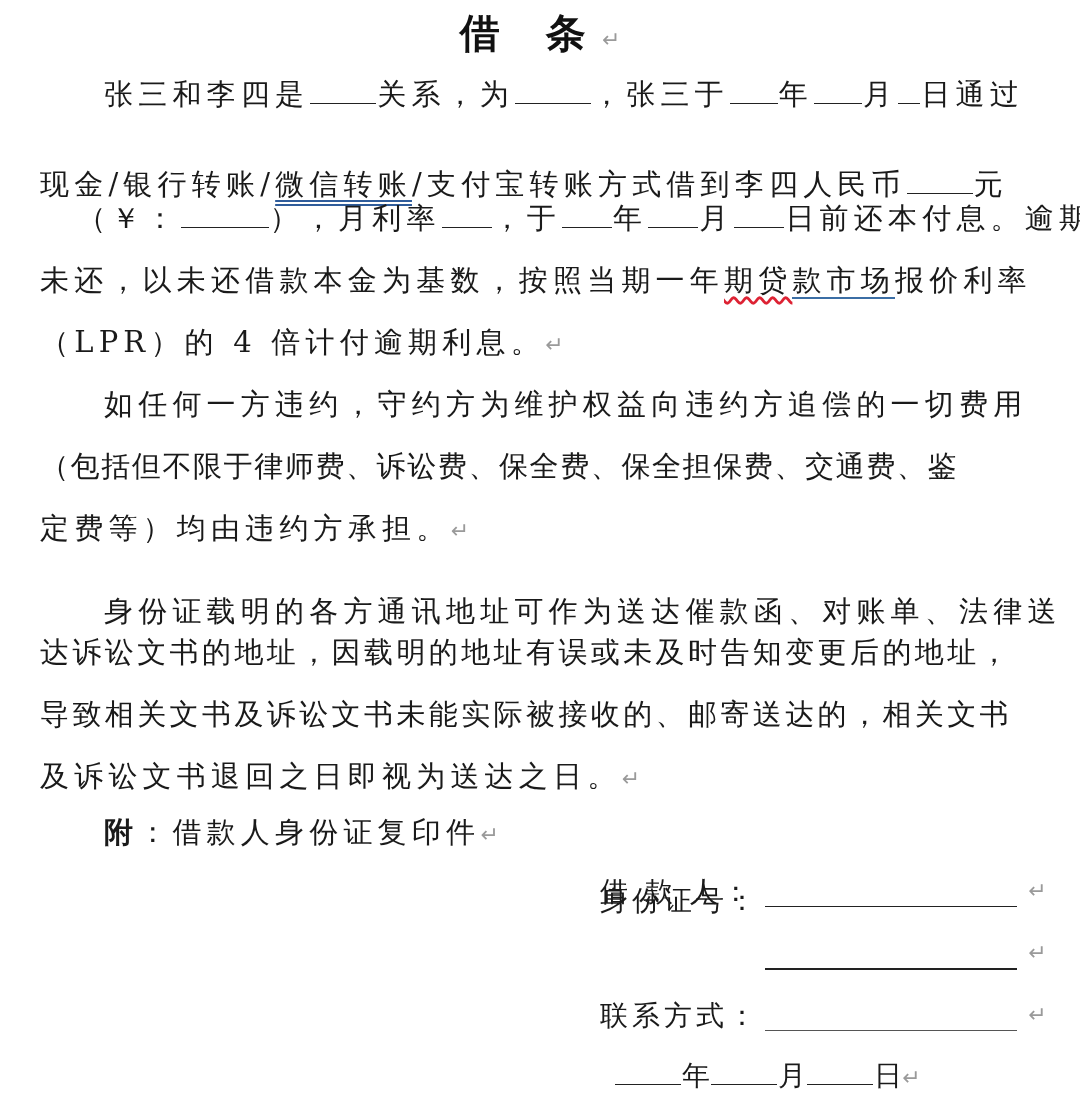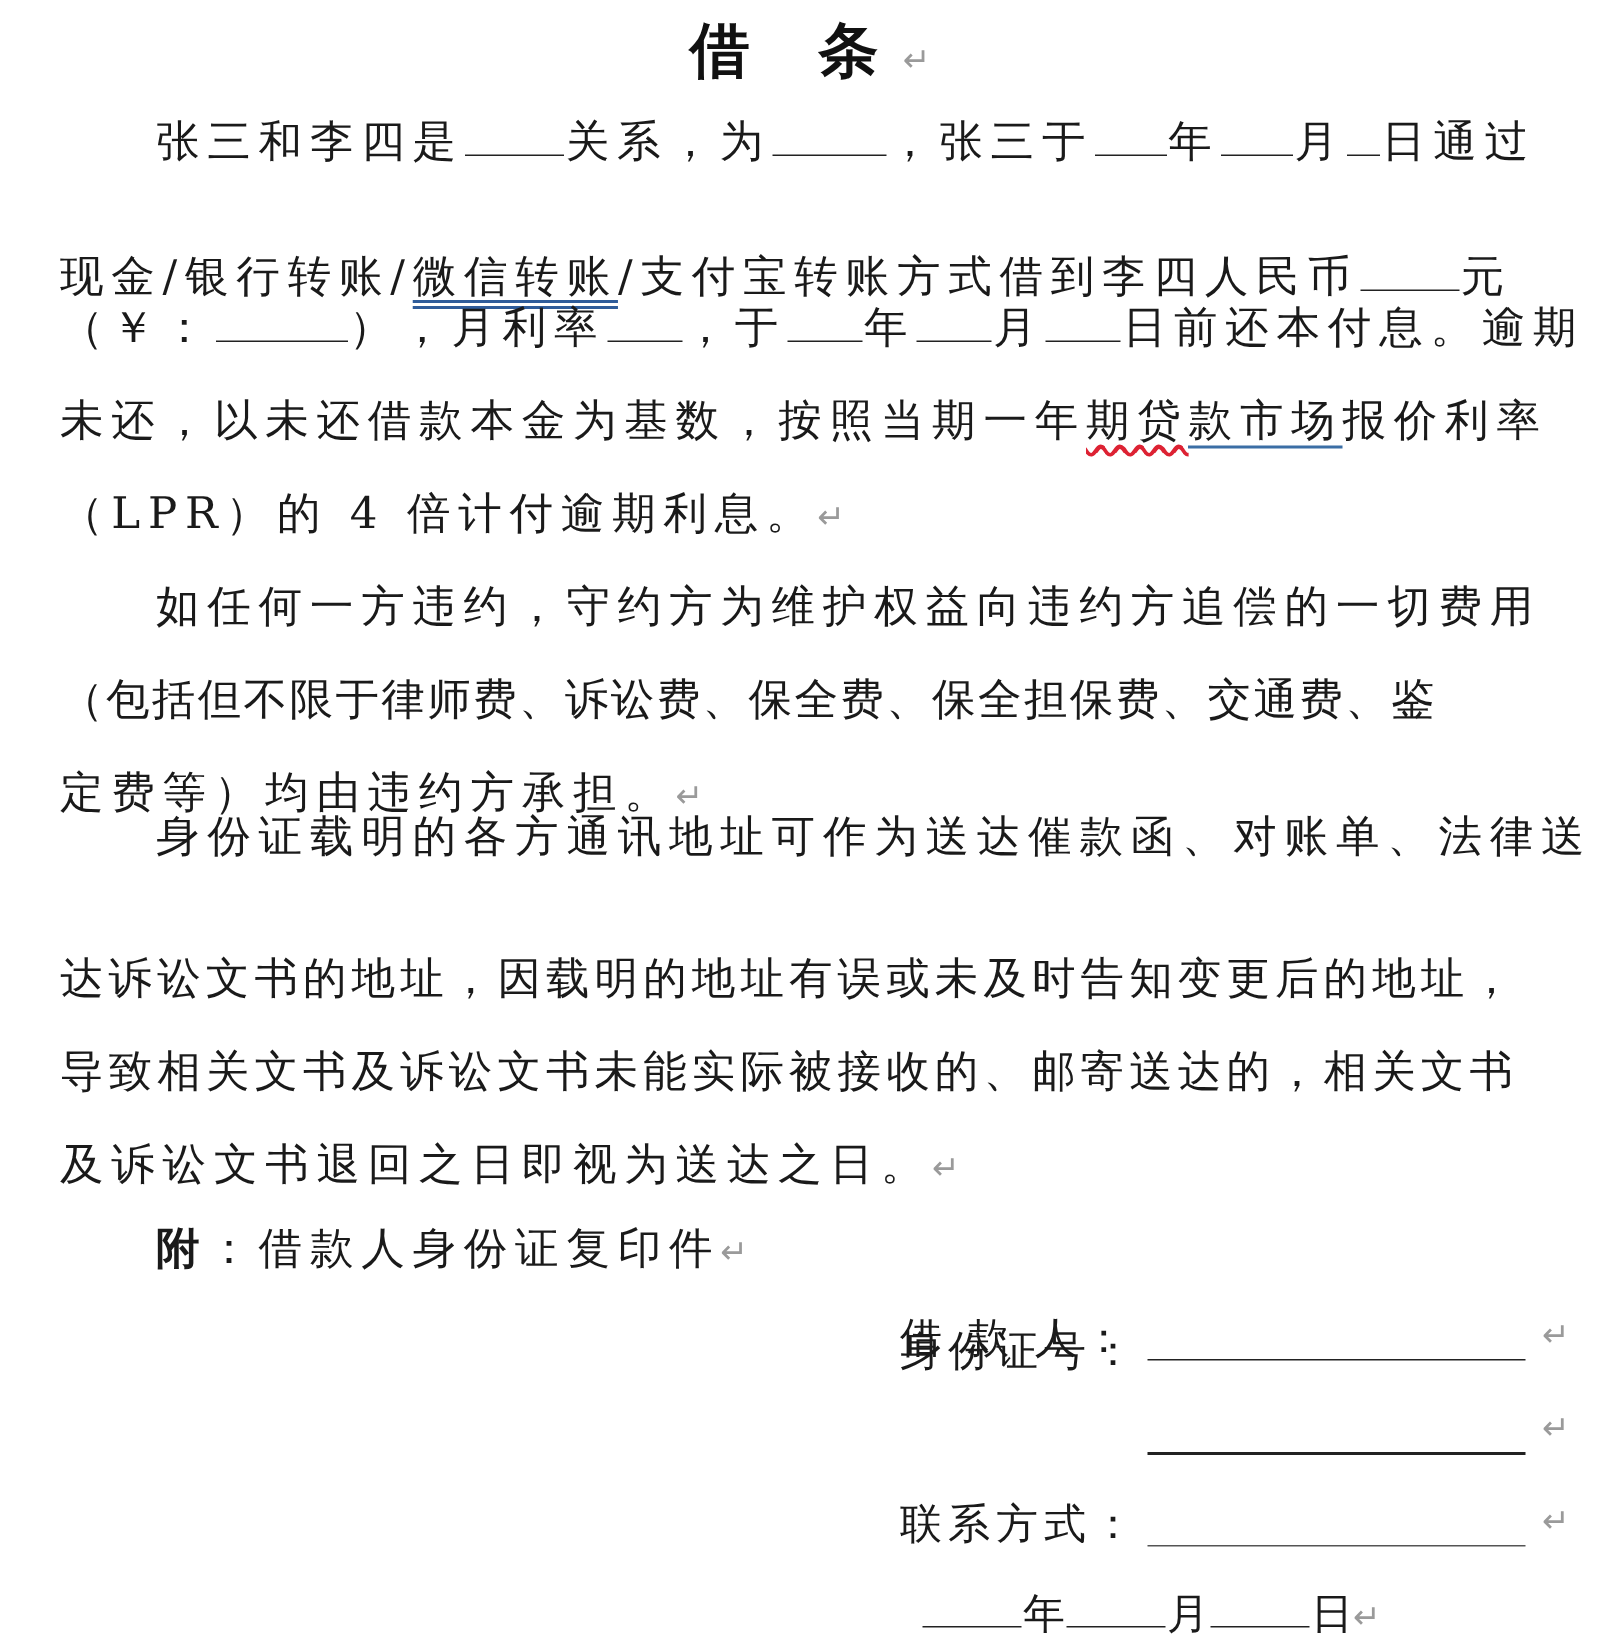--- a/index.html
+++ b/index.html
@@ -36,41 +36,41 @@
   <div class="title">
     <span>借 条</span><span class="pmark">↵</span>
   </div>
 
   <div class="line" style="top:74px;">
     <span style="display:inline-block;width:64px;"></span><span>张三和李四是</span><span class="blank" style="width:66px;"></span><span>关系，为</span><span class="blank" style="width:76px;"></span><span>，张三于</span><span class="blank" style="width:48px;"></span><span>年</span><span class="blank" style="width:48px;"></span><span>月</span><span class="blank" style="width:22px;"></span><span>日通过</span>
   </div>
   <div class="line" style="top:136px;margin-top:28px;">
     <span>现金/银行转账/</span><span class="ul-blue">微信转账</span><span>/支付宝转账方式借到李四人民币</span><span class="blank" style="width:66px;"></span><span>元</span>
   </div>
-  <div class="line" style="top:198px;">
+  <div class="line" style="top:198px;margin-left:37px;">
     <span>（￥：</span><span class="blank" style="width:88px;"></span><span>），月利率</span><span class="blank" style="width:50px;"></span><span>，于</span><span class="blank" style="width:50px;"></span><span>年</span><span class="blank" style="width:50px;"></span><span>月</span><span class="blank" style="width:50px;"></span><span>日前还本付息。逾期</span>
   </div>
   <div class="line" style="top:260px;">
     <span>未还，以未还借款本金为基数，按照当期一年</span><span class="ul-red">期贷</span><span class="ul-blue2">款市场</span><span>报价利率</span>
   </div>
   <div class="line" style="top:322px;">
     <span>（LPR）的 4 倍计付逾期利息。</span><span class="pmark">↵</span>
   </div>
 
   <div class="line" style="top:446px;">
     <span style="letter-spacing:1.6px;">（包括但不限于律师费、诉讼费、保全费、保全担保费、交通费、鉴</span>
   </div>
   <div class="line" style="top:384px;">
     <span style="display:inline-block;width:64px;"></span><span>如任何一方违约，守约方为维护权益向违约方追偿的一切费用</span>
   </div>
   <div class="line" style="top:508px;">
     <span>定费等）均由违约方承担。</span><span class="pmark">↵</span>
   </div>
 
-  <div class="line" style="top:537px;">
+  <div class="line" style="top:594px;font-family:Liberation Mono, monospace;">
     <span style="display:inline-block;width:64px;"></span><span>身份证载明的各方通讯地址可作为送达催款函、对账单、法律送</span>
   </div>
   <div class="line" style="top:632px;">
     <span style="letter-spacing:3.4px;">达诉讼文书的地址，因载明的地址有误或未及时告知变更后的地址，</span>
   </div>
   <div class="line" style="top:694px;">
     <span style="letter-spacing:3.4px;">导致相关文书及诉讼文书未能实际被接收的、邮寄送达的，相关文书</span>
   </div>
   <div class="line" style="top:756px;">
     <span>及诉讼文书退回之日即视为送达之日。</span><span class="pmark">↵</span>

